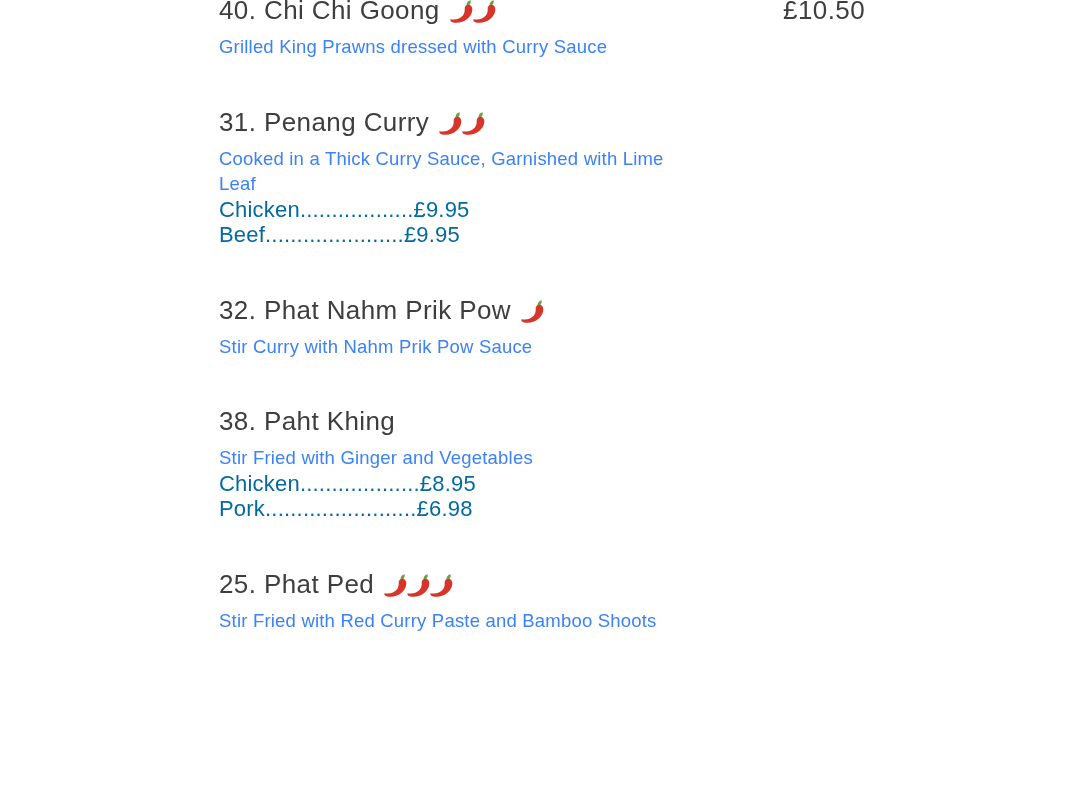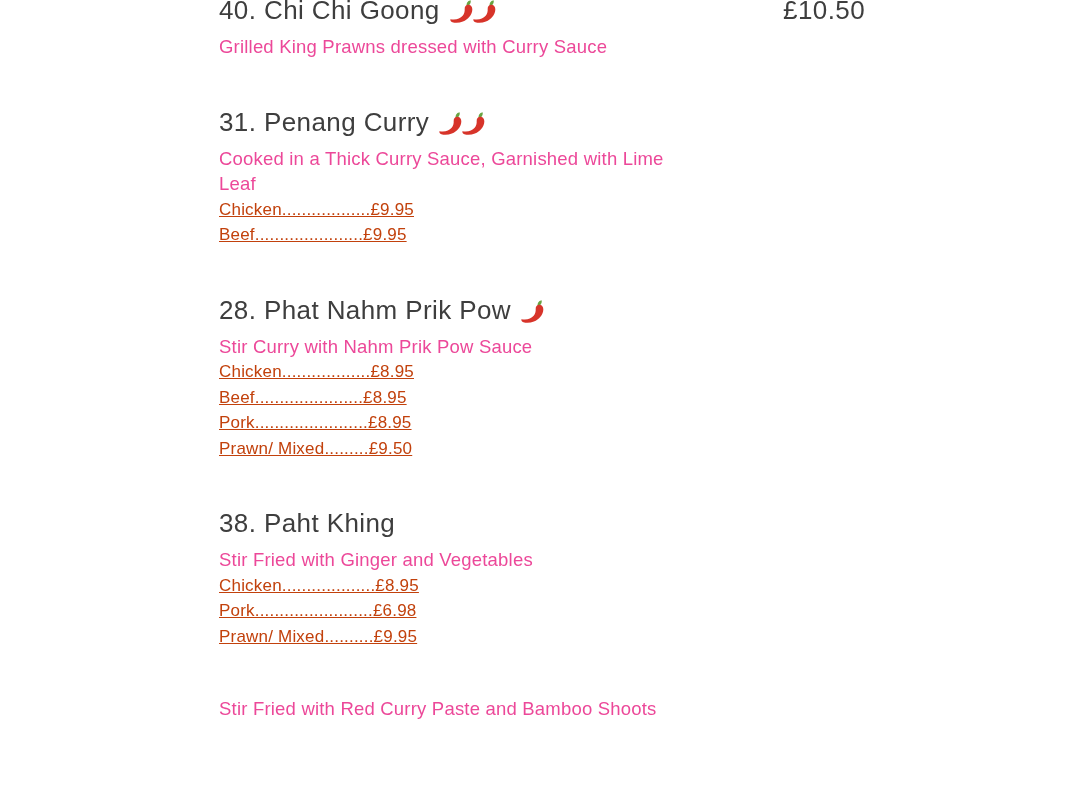--- a/index.html
+++ b/index.html
@@ -52,31 +52,30 @@
     font-size: 26px;
     line-height: 30px;
     color: #3e3e3e;
     letter-spacing: 0.4px;
     white-space: nowrap;
   }
   .item-desc {
     margin-top: 9px;
     font-size: 18.5px;
     line-height: 25.5px;
-    color: #ec4899;
+    color: #3b82f6;
     letter-spacing: 0.2px;
     max-width: 452px;
   }
   .option-line {
-    font-size: 17px;
+    font-size: 22px;
     line-height: 25.5px;
-    color: #c2410c;
+    color: #0369a1;
     letter-spacing: 0.2px;
     white-space: nowrap;
-    text-decoration: underline;
   }
 </style>
 </head>
 <body>
 
 <div class="menu-column">
 
   <div class="menu-item">
     <div class="item-header">
       <div class="title-row">
@@ -118,52 +117,65 @@
     <div class="item-desc">Cooked in a Thick Curry Sauce, Garnished with Lime Leaf</div>
     <div class="option-list">
         <div class="option-line">Chicken..................£9.95</div>
         <div class="option-line">Beef......................£9.95</div>
       </div>
   </div>
 
   <div class="menu-item">
     <div class="item-header">
       <div class="title-row">
-        <span class="item-title">28. Phat Nahm Prik Pow</span>
+        <span class="item-title">32. Phat Nahm Prik Pow</span>
         <span class="chili-row">
             <svg viewBox="0 0 32 32" class="chili-icon">
               <path d="M21.8 8.6 C20.9 5.2 22.6 2.4 26.6 1.4 C27.2 3.5 26.3 6.2 24.4 7.9 Z" fill="#68a442"></path>
               <path d="M4.2 28.6 C2.3 27.9 1.3 26.1 1.7 24.8 C7.6 26.3 13.6 24.6 16.8 20.7 C18.9 18.1 19.5 15 19.3 12.2 C19.1 9.3 21 7 23.8 7 C26.9 7 28.9 9.7 28.7 13.2 C28.3 19.6 23.6 25.2 17.1 27.8 C12.8 29.5 7.9 29.8 4.2 28.6 Z" fill="#d7342a"></path>
             </svg>
           </span>
       </div>
 
     </div>
     <div class="item-desc">Stir Curry with Nahm Prik Pow Sauce</div>
-    <div class="option-list">
-        <div class="option-line">Chicken..................£8.95</div>
-        <div class="option-line">Beef......................£8.95</div>
-        <div class="option-line">Pork.......................£8.95</div>
-        <div class="option-line">Prawn/ Mixed.........£9.50</div>
-      </div>
   </div>
 
   <div class="menu-item">
     <div class="item-header">
       <div class="title-row">
         <span class="item-title">38. Paht Khing</span>
 
       </div>
 
     </div>
     <div class="item-desc">Stir Fried with Ginger and Vegetables</div>
     <div class="option-list">
         <div class="option-line">Chicken...................£8.95</div>
         <div class="option-line">Pork........................£6.98</div>
-        <div class="option-line">Prawn/ Mixed..........£9.95</div>
       </div>
   </div>
 
   <div class="menu-item">
+    <div class="item-header">
+      <div class="title-row">
+        <span class="item-title">25. Phat Ped</span>
+        <span class="chili-row">
+            <svg viewBox="0 0 32 32" class="chili-icon">
+              <path d="M21.8 8.6 C20.9 5.2 22.6 2.4 26.6 1.4 C27.2 3.5 26.3 6.2 24.4 7.9 Z" fill="#68a442"></path>
+              <path d="M4.2 28.6 C2.3 27.9 1.3 26.1 1.7 24.8 C7.6 26.3 13.6 24.6 16.8 20.7 C18.9 18.1 19.5 15 19.3 12.2 C19.1 9.3 21 7 23.8 7 C26.9 7 28.9 9.7 28.7 13.2 C28.3 19.6 23.6 25.2 17.1 27.8 C12.8 29.5 7.9 29.8 4.2 28.6 Z" fill="#d7342a"></path>
+            </svg>
+            <svg viewBox="0 0 32 32" class="chili-icon">
+              <path d="M21.8 8.6 C20.9 5.2 22.6 2.4 26.6 1.4 C27.2 3.5 26.3 6.2 24.4 7.9 Z" fill="#68a442"></path>
+              <path d="M4.2 28.6 C2.3 27.9 1.3 26.1 1.7 24.8 C7.6 26.3 13.6 24.6 16.8 20.7 C18.9 18.1 19.5 15 19.3 12.2 C19.1 9.3 21 7 23.8 7 C26.9 7 28.9 9.7 28.7 13.2 C28.3 19.6 23.6 25.2 17.1 27.8 C12.8 29.5 7.9 29.8 4.2 28.6 Z" fill="#d7342a"></path>
+            </svg>
+            <svg viewBox="0 0 32 32" class="chili-icon">
+              <path d="M21.8 8.6 C20.9 5.2 22.6 2.4 26.6 1.4 C27.2 3.5 26.3 6.2 24.4 7.9 Z" fill="#68a442"></path>
+              <path d="M4.2 28.6 C2.3 27.9 1.3 26.1 1.7 24.8 C7.6 26.3 13.6 24.6 16.8 20.7 C18.9 18.1 19.5 15 19.3 12.2 C19.1 9.3 21 7 23.8 7 C26.9 7 28.9 9.7 28.7 13.2 C28.3 19.6 23.6 25.2 17.1 27.8 C12.8 29.5 7.9 29.8 4.2 28.6 Z" fill="#d7342a"></path>
+            </svg>
+          </span>
+      </div>
+
+    </div>
     <div class="item-desc">Stir Fried with Red Curry Paste and Bamboo Shoots</div>
 
   </div>
 </div>
 
 </body></html>

